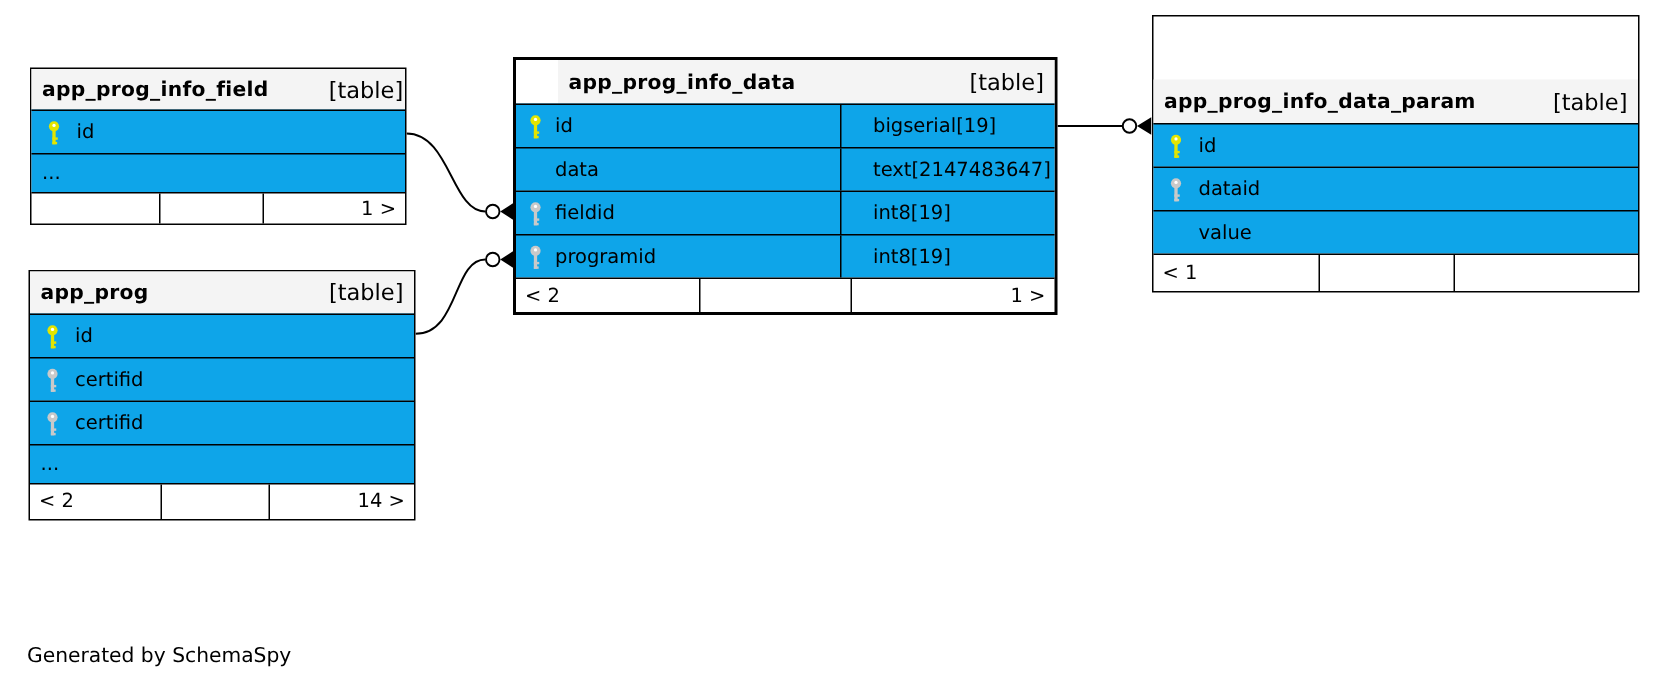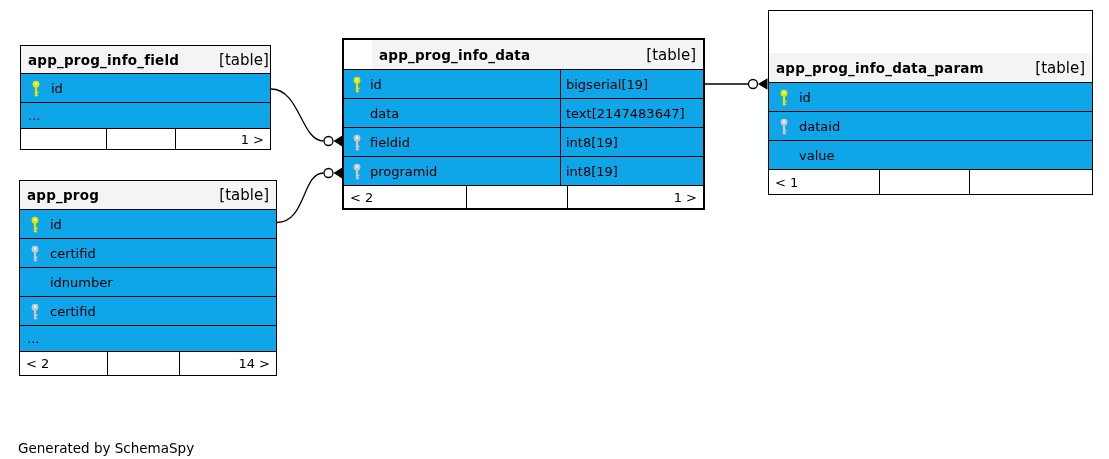--- a/index.html
+++ b/index.html
@@ -24,31 +24,31 @@
   .row{
     display:flex;align-items:center;height:29px;border-top:1px solid #000;
     background:#0ea5e9;
   }
   .row .keycell{width:30px;display:flex;justify-content:center;align-items:center;flex:0 0 30px;}
   .row .keycell.narrow{width:26px;flex-basis:26px;}
   .row .colname{white-space:nowrap;}
   .row.more{height:26px;padding-left:7px;}
   .row .typecell{
     flex:1;align-self:stretch;display:flex;align-items:center;
-    border-left:1px solid #000;padding-left:5px;white-space:nowrap;
+    border-left:1px solid #000;padding-left:21px;white-space:nowrap;
   }
   .row .namecell{width:216px;flex:0 0 216px;display:flex;align-items:center;height:100%;}
 
   .foot{display:flex;border-top:1px solid #000;align-items:stretch;}
   .foot .fcell{display:flex;align-items:center;padding:0 6px;}
   .foot .fcell.c1{width:34%;justify-content:flex-start;}
   .foot .fcell.c2{width:28%;border-left:1px solid #000;}
   .foot .fcell.c3{width:38%;border-left:1px solid #000;justify-content:flex-end;}
 
-  .note{position:absolute;left:18px;top:440px;font-size:13.5px;}
+  .note{position:absolute;left:18px;top:429px;font-size:13.5px;}
 
   .keyicon{display:block;}
 </style>
 </head>
 <body>
 
 <div class="canvas">
 
   <svg class="wires">
 
@@ -119,24 +119,20 @@
       <span class="keycell">
         <svg class="keyicon" width="10" height="17" viewBox="0 0 10 17">
             <circle cx="5" cy="4.2" r="3.4" fill="#c9c9c9"></circle>
             <circle cx="5" cy="3.6" r="1.1" fill="#fff"></circle>
             <rect x="3.9" y="6.8" width="2.2" height="9.4" fill="#c9c9c9"></rect>
             <rect x="3.9" y="11.6" width="3.6" height="1.6" fill="#c9c9c9"></rect>
             <rect x="3.9" y="14.6" width="3.2" height="1.6" fill="#c9c9c9"></rect>
           </svg>
       </span>
       <span class="colname">certifid</span>
-    </div>
-    <div class="row">
-      <span class="keycell"></span>
-      <span class="colname">idnumber</span>
     </div>
     <div class="row">
       <span class="keycell">
         <svg class="keyicon" width="10" height="17" viewBox="0 0 10 17">
             <circle cx="5" cy="4.2" r="3.4" fill="#c9c9c9"></circle>
             <circle cx="5" cy="3.6" r="1.1" fill="#fff"></circle>
             <rect x="3.9" y="6.8" width="2.2" height="9.4" fill="#c9c9c9"></rect>
             <rect x="3.9" y="11.6" width="3.6" height="1.6" fill="#c9c9c9"></rect>
             <rect x="3.9" y="14.6" width="3.2" height="1.6" fill="#c9c9c9"></rect>
           </svg>

